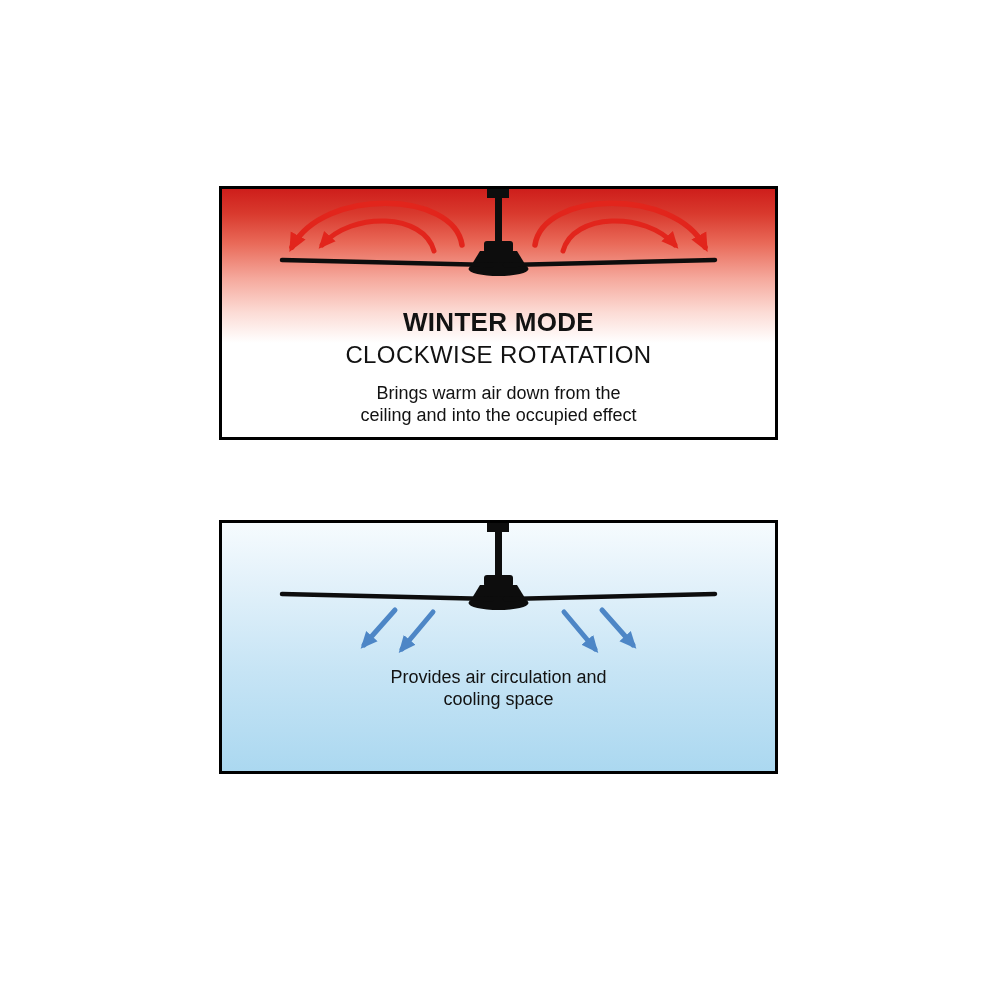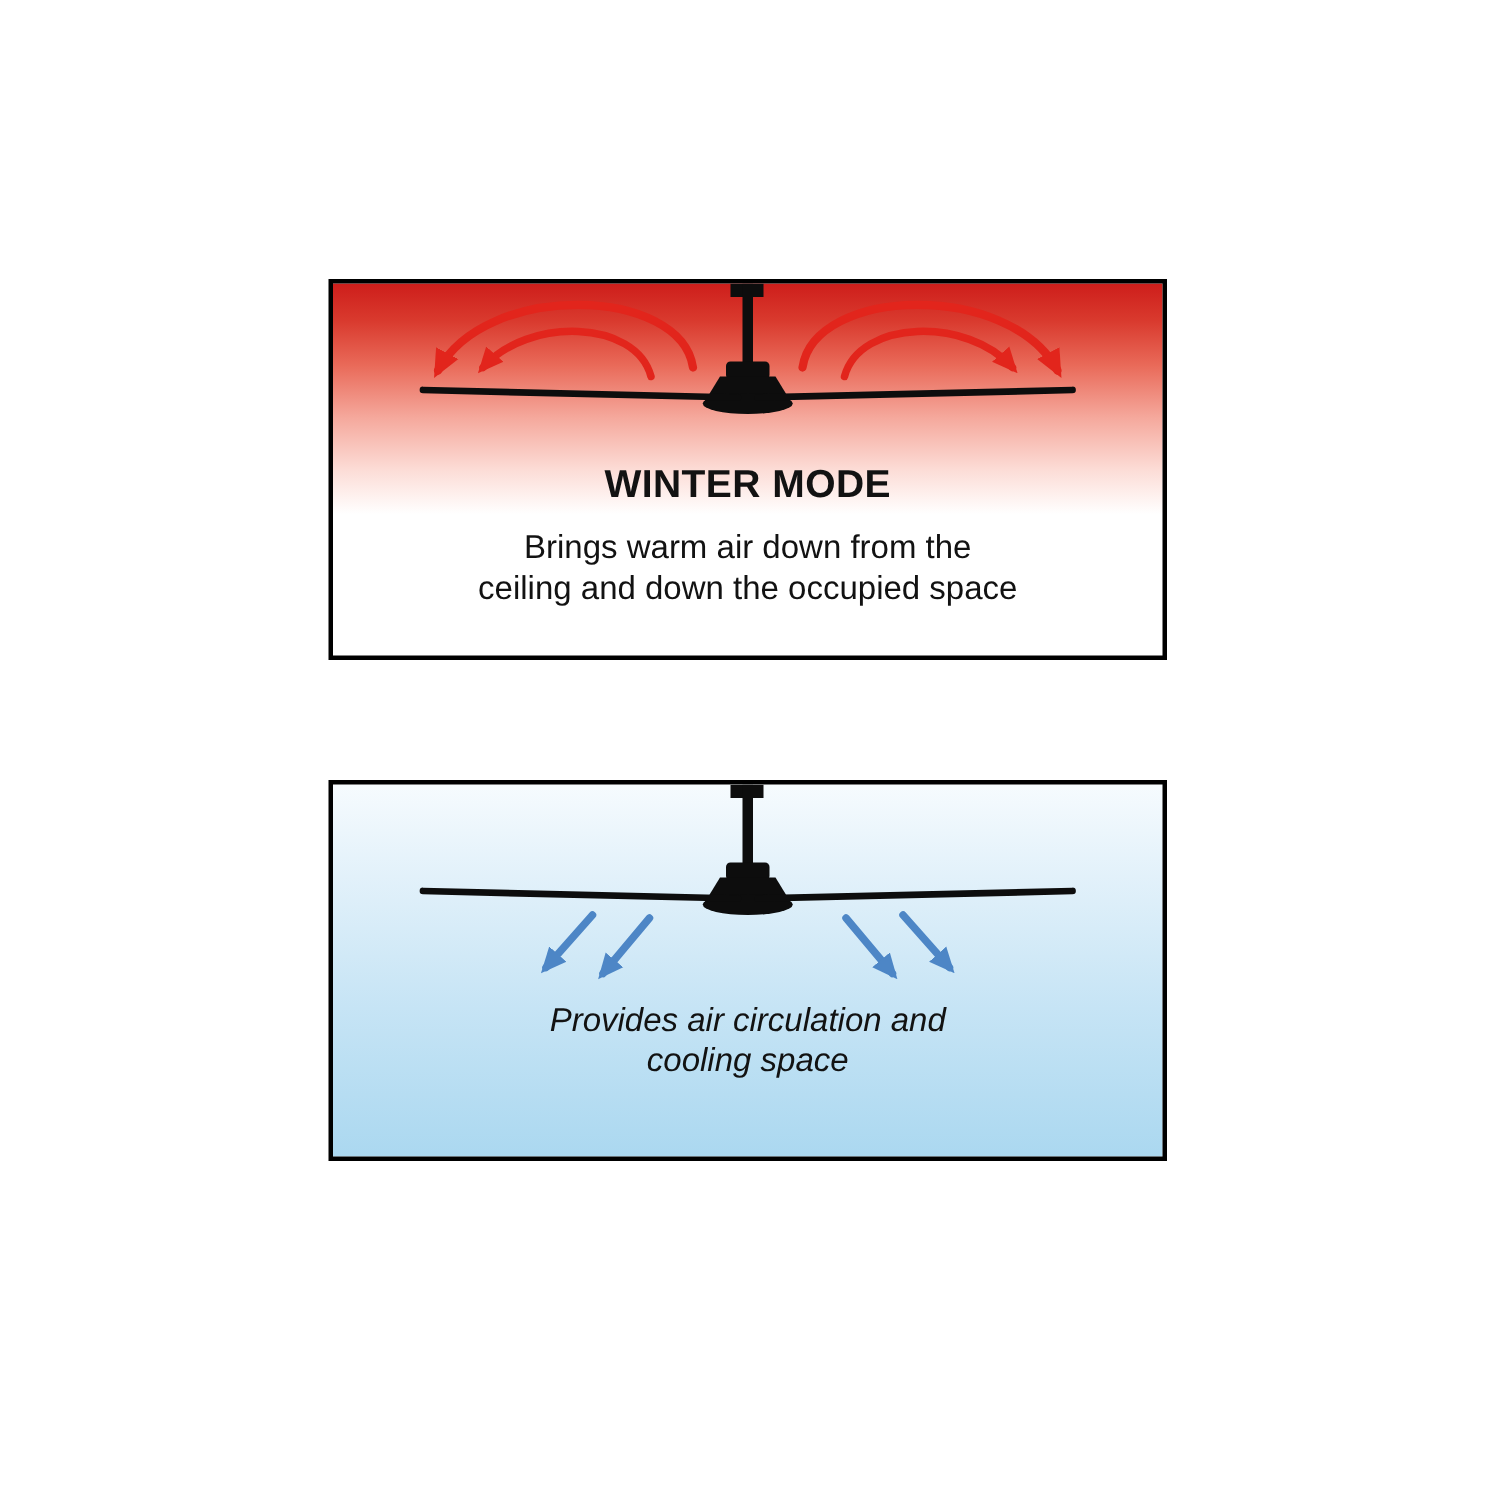--- a/index.html
+++ b/index.html
@@ -46,25 +46,25 @@
     font-weight: 700;
     letter-spacing: 0.3px;
   }
   .rotation-label {
     font-size: 24px;
     font-weight: 400;
     letter-spacing: 0.4px;
     margin-top: 3px;
   }
   .description {
-    font-size: 22px;
+    font-size: 18px;
     line-height: 1.22;
     margin: 14px 0 0 0;
   }
-  .panel--summer .description { margin-top: 8px; font-style: italic; }
+  .panel--summer .description { margin-top: 8px; }
 </style>
 </head>
 <body>
 
 <div class="canvas">
 
   <section class="panel panel--winter">
     <svg class="diagram" width="553" height="118" viewBox="0 0 553 118">
       <defs>
         <marker id="redArrow" viewBox="0 0 10 10" refX="7" refY="5" markerWidth="3.4" markerHeight="3.4" orient="auto">
@@ -82,23 +82,24 @@
       </g>
       <g stroke="#e2251c" fill="none" stroke-linecap="round">
         <path d="M 240 56 C 232 2, 102 -2, 70 58" stroke-width="5.5" marker-end="url(#redArrow)"></path>
         <path d="M 212 62 C 202 24, 130 22, 100 56" stroke-width="5" marker-end="url(#redArrow)"></path>
         <path d="M 313 56 C 321 2, 451 -2, 483 58" stroke-width="5.5" marker-end="url(#redArrow)"></path>
         <path d="M 341 62 C 351 24, 423 22, 453 56" stroke-width="5" marker-end="url(#redArrow)"></path>
       </g>
     </svg>
     <div class="text-block">
       <div class="mode-title">WINTER MODE</div>
+      <div class="rotation-label">CLOCKWISE ROTATATION</div>
       <p class="description">
         <span>Brings warm air down from the</span><br>
-        <span>ceiling and down the occupied space</span>
+        <span>ceiling and into the occupied effect</span>
       </p>
     </div>
   </section>
 
   <section class="panel panel--summer">
     <svg class="diagram" width="553" height="136" viewBox="0 0 553 136">
       <defs>
         <marker id="blueArrow" viewBox="0 0 10 10" refX="7" refY="5" markerWidth="3.4" markerHeight="3.4" orient="auto">
           <polygon points="0,0.5 10,5 0,9.5" fill="#4d86c6"></polygon>
         </marker>

